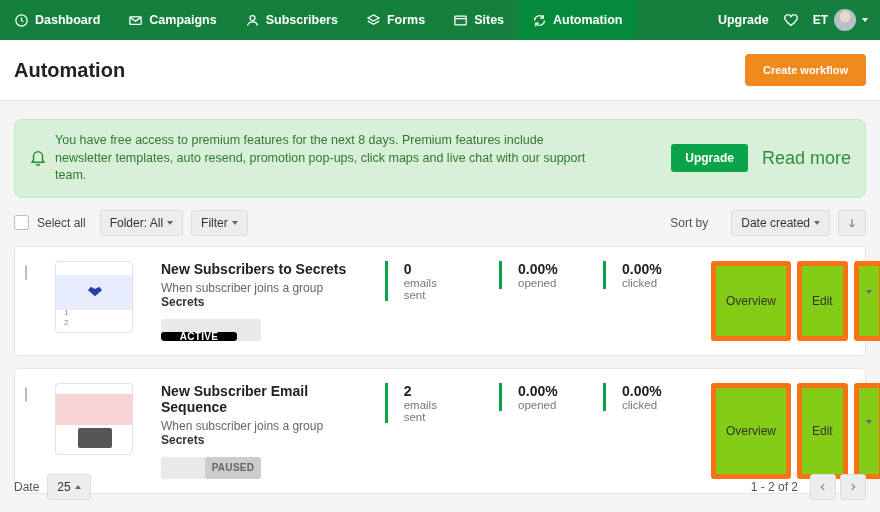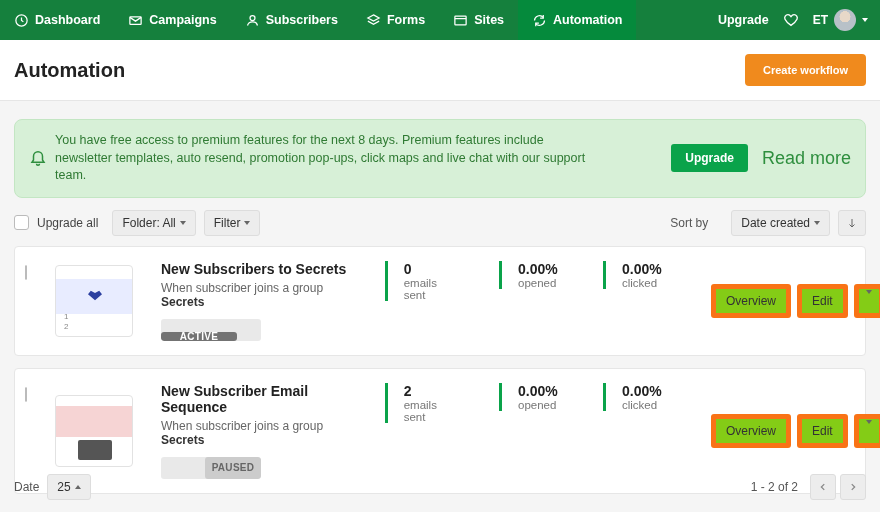--- a/index.html
+++ b/index.html
@@ -31,36 +31,36 @@
   
   .toolbar { display: flex; align-items: center; padding: 0 14px 10px; gap: 8px; }
   .chk { width: 15px; height: 15px; border: 1px solid #bbb; border-radius: 3px; background: #fff; cursor: pointer; }
   .select-all-label { font-size: 12px; color: #444; margin-right: 6px; }
   .small-btn { background: #ededed; border: 1px solid #ddd; border-radius: 3px; padding: 5px 9px; font-size: 12px; color: #333; cursor: pointer; display: inline-flex; align-items: center; gap: 4px; }
   .small-caret { width: 0; height: 0; border-left: 3px solid transparent; border-right: 3px solid transparent; border-top: 4px solid #666; }
   .sortby { margin-left: auto; font-size: 12px; color: #555; margin-right: 15px; }
   .sort-dir { background: #ededed; border: 1px solid #ddd; border-radius: 3px; width: 28px; height: 26px; display: flex; align-items: center; justify-content: center; cursor: pointer; color:#666; }
   
   .rows { padding: 0 14px; }
-  .card { background: #fff; border: 1px solid #e6e6e6; border-radius: 4px; display: flex; align-items: center; padding: 14px 14px 14px 10px; gap: 28px; margin-bottom: 12px; }
+  .card { background: #fff; border: 1px solid #e6e6e6; border-radius: 4px; display: flex; padding: 14px 14px 14px 10px; gap: 28px; margin-bottom: 12px; }
   .row-chk { align-self: flex-start; margin-top: 4px; }
   .thumb { width: 78px; height: 72px; border: 1px solid #e2e2e2; border-radius: 4px; overflow: hidden; background: #fff; flex: 0 0 auto; position: relative; }
   .thumb.t1 { background: linear-gradient(#fff 0 18%, #e8ecff 18% 68%, #fff 68% 100%); }
   .thumb.t1::before { content:""; position:absolute; left:32px; top:24px; width:14px; height:12px; background:#2b3fa0; clip-path: polygon(50% 90%, 0 40%, 20% 10%, 50% 30%, 80% 10%, 100% 40%); }
   .thumb.t1::after { content:"1\A 2"; white-space:pre; position:absolute; left:8px; bottom:4px; font-size:8px; color:#888; line-height:10px; }
   .thumb.t2 { background: linear-gradient(#fff 0 14%, #f6d4d4 14% 58%, #fff 58% 100%); }
   .thumb.t2::after { content:""; position:absolute; left:22px; bottom:6px; width:34px; height:20px; background:#555; border-radius:2px; }
   .card-main { flex: 1; display: flex; gap: 24px; align-items: flex-start; }
   .card-text { width: 210px; }
   .card-title { font-weight: 700; font-size: 14px; margin-bottom: 4px; }
   .card-sub { font-size: 12px; color: #666; margin-bottom: 10px; }
   .card-sub b { color: #333; }
   .status-track { width: 100px; height: 22px; background: #e9e9e9; border-radius: 3px; position: relative; overflow: hidden; }
   .status-badge { position: absolute; top: 0; bottom: 0; display: flex; align-items: center; justify-content: center; color: #fff; font-weight: 700; font-size: 10px; letter-spacing: .3px; }
-  .status-badge.active { left: 0; width: 76px; background: #737373; border-radius: 3px; margin-top: 13px; }
+  .status-badge.active { left: 0; width: 76px; background: #000000; border-radius: 3px; margin-top: 13px; }
   .status-badge.paused { right: 0; left: 44px; background: #ccc; color: #666; border-radius: 3px; }
   .stat { padding: 0 16px; border-left: 3px solid #0aa34a; min-width: 80px; }
   .stat:first-of-type { border-left: none; padding-left: 0; }
   .stat-val { font-weight: 700; font-size: 14px; }
   .stat-label { font-size: 11.5px; color: #777; }
   .card-actions { margin-left: auto; display: flex; gap: 6px; }
   .act-btn { background: #84cc16; border: 5px solid #f97316; border-radius: 3px; padding: 5px 10px; font-size: 12px; color: #333; cursor: pointer; }
   .act-btn.caretonly { padding: 5px 7px; }
   
   .footer { position: absolute; bottom: 0; left: 0; right: 0; padding: 12px 14px; display: flex; align-items: center; font-size: 12px; color: #555; }
@@ -152,21 +152,21 @@
       </svg></span>
   <div class="banner-text">You have free access to premium features for the next 8 days. Premium features include newsletter templates, auto resend, promotion pop-ups, click maps and live chat with our support team.</div>
   <div class="banner-actions">
     <button class="upgrade-btn">Upgrade</button>
     <span class="readmore">Read more</span>
   </div>
 </div>
 
 <div class="toolbar">
   <span class="chk"></span>
-  <span class="select-all-label">Upgrade all</span>
+  <span class="select-all-label">Select all</span>
   <span class="small-btn">
       <span>Folder: All</span>
       <span class="small-caret"></span>
     </span>
   <span class="small-btn">
       <span>Filter</span>
       <span class="small-caret"></span>
     </span>
   <span class="sortby">Sort by</span>
   <span class="small-btn">

